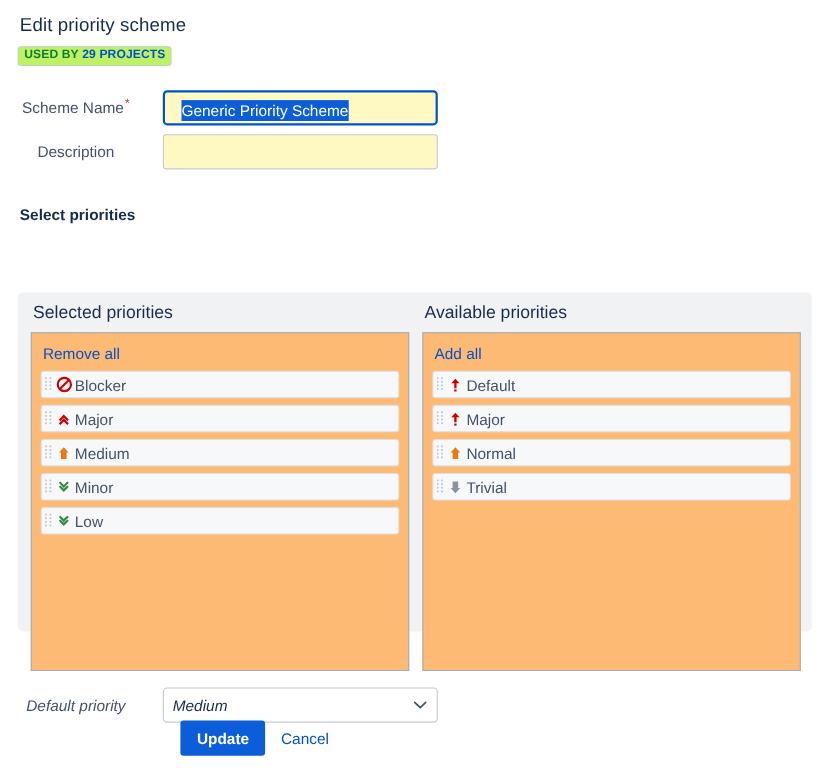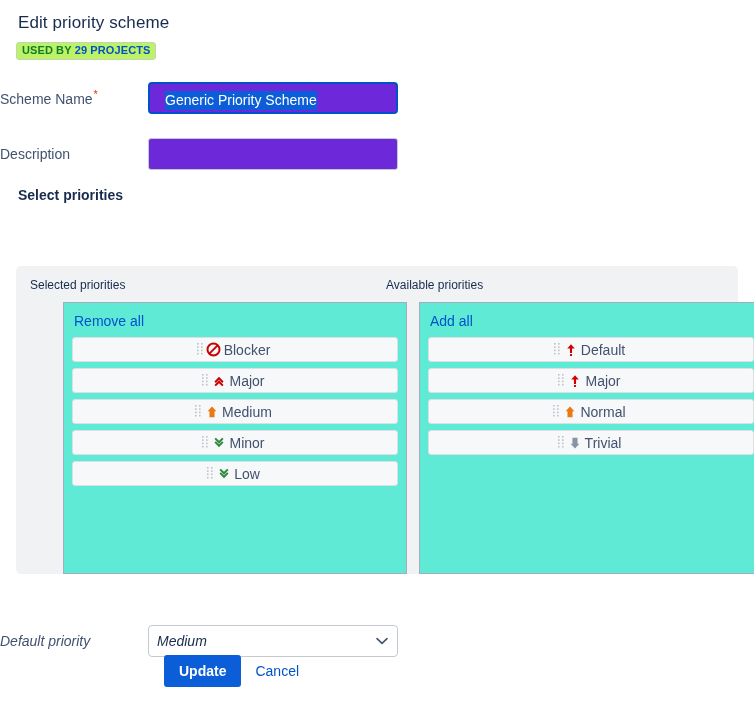--- a/index.html
+++ b/index.html
@@ -54,42 +54,42 @@
   
   .form-row {
     position: absolute;
     display: flex;
     align-items: center;
     left: 0;
     width: 420px;
   }
   .form-label {
     width: 148px;
-    text-align: left;
+    text-align: center;
     padding-right: 10px;
     font-size: 14px;
     color: #42526e;
     line-height: 18px;
     white-space: nowrap;
     box-sizing: border-box;
   }
   .req-star {
     color: #de350b;
     font-size: 11px;
     vertical-align: super;
     line-height: 1;
     margin-left: 1px;
   }
   .text-input {
     box-sizing: border-box;
     width: 250px;
     height: 32px;
     border: 1px solid #c5c9d0;
     border-radius: 3px;
-    background: #6d28d9;
+    background: #fef9c3;
     font-family: "Liberation Sans", sans-serif;
     font-size: 14px;
     color: #172b4d;
     padding: 0 8px;
     outline: none;
   }
   .text-input.focused {
     border: 2px solid #0052cc;
     border-radius: 4px;
   }
@@ -140,33 +140,32 @@
     padding: 10px 12px 12px 12px;
   }
   .col {
     position: absolute;
     top: 10px;
     width: 344px;
   }
   .col-left  { left: 12px; }
   .col-right { left: 368px; }
   .col-title {
-    font-size: 12px;
+    font-size: 16px;
     color: #172b4d;
     margin: 0 0 8px 2px;
     line-height: 18px;
   }
   .list-box {
     box-sizing: border-box;
     width: 344px;
-    height: 272px;
-    background: #5eead4;
+    height: 308px;
+    background: #fdba74;
     border: 1px solid #a5adba;
     padding: 6px 8px 8px 8px;
-    margin-left: 35px;
   }
   .list-action {
     color: #0052cc;
     font-size: 14px;
     line-height: 20px;
     margin: 2px 0 6px 2px;
     display: inline-block;
     cursor: pointer;
   }
 
@@ -176,21 +175,20 @@
     align-items: center;
     height: 25px;
     margin: 0 0 6px 0;
     background: #f7f8f9;
     border: 1px solid #dcdfe4;
     border-radius: 3px;
     padding: 0 6px 0 3px;
     font-size: 14px;
     color: #42526e;
     cursor: move;
-    justify-content: center;
   }
   .grip {
     width: 7px;
     height: 15px;
     flex: 0 0 auto;
     margin-right: 2px;
     opacity: 0.85;
   }
   .prio-icon {
     width: 16px;
@@ -281,21 +279,21 @@
     <div class="form-label">
       <span>Scheme Name</span><span class="req-star">*</span>
     </div>
     <div class="text-input focused">
       <div class="input-shell">
         <span class="sel-text">Generic Priority Scheme</span>
       </div>
     </div>
   </div>
 
-  <div class="form-row" style="top:122px;margin-top:16px;">
+  <div class="form-row" style="top:122px;">
     <div class="form-label">Description</div>
     <div class="text-input">
       <div class="input-shell">
         <span></span>
       </div>
     </div>
   </div>
 
   <div class="section-title">Select priorities</div>
 

